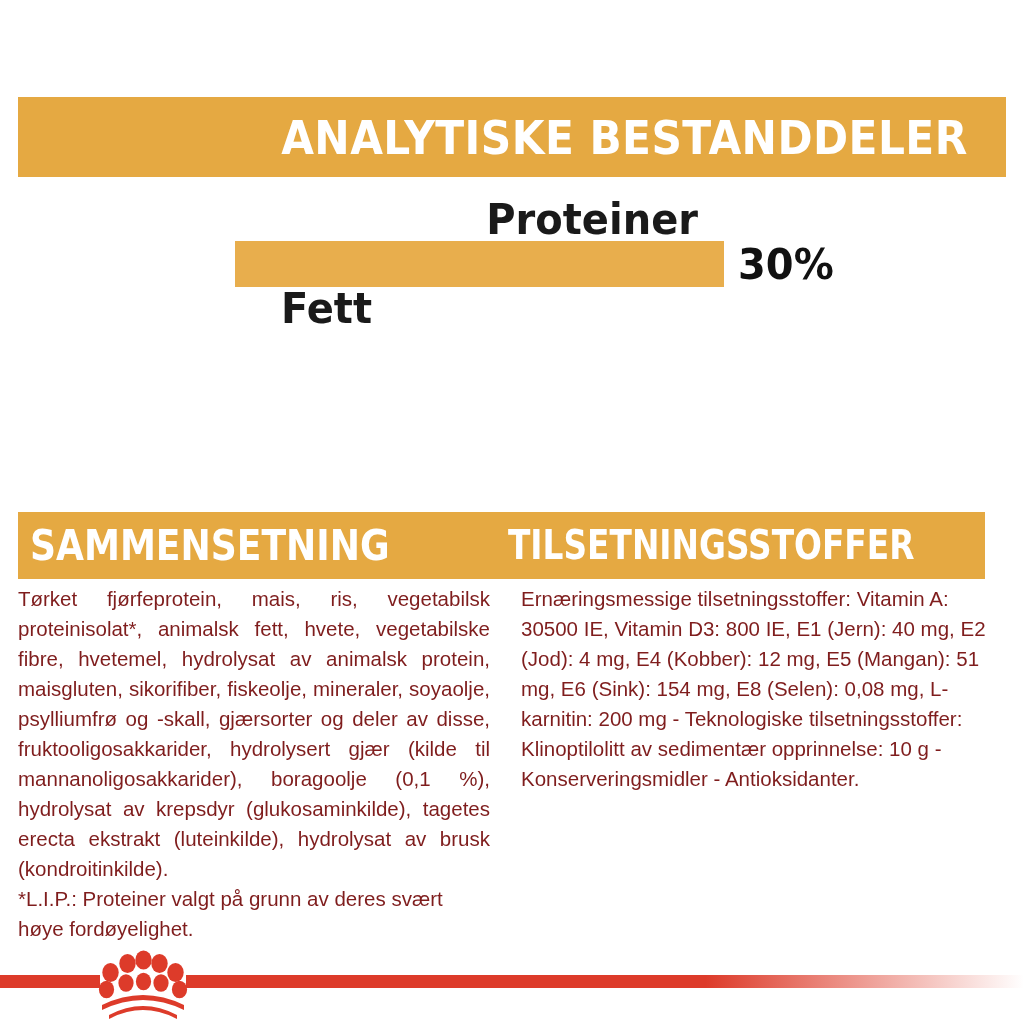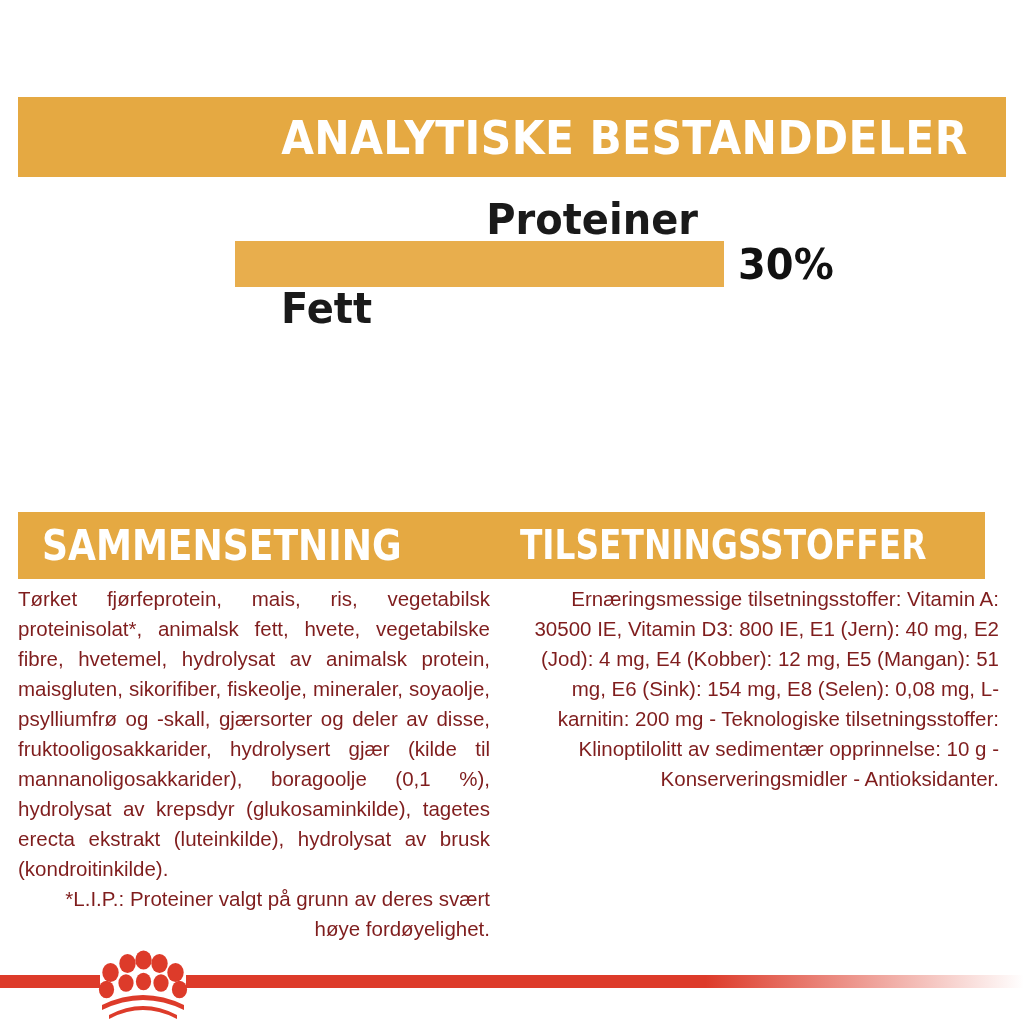--- a/index.html
+++ b/index.html
@@ -82,21 +82,21 @@
     line-height:1;
   }
 
   
   .section-head {
     position:absolute;
     height:67px;
     background:#e5a942;
     display:flex;
     align-items:center;
-    padding-left:24px;
+    padding-left:12px;
     overflow:hidden;
   }
   #composition-head { left:18px; top:512px; width:482px; }
   #additives-head   { left:496px; top:512px; width:489px; }
 
   .section-head .head-text {
     color:#ffffff;
     font-family:"DejaVu Sans", sans-serif;
     font-weight:bold;
     font-size:42px;
@@ -115,21 +115,21 @@
     font-family:Liberation Sans, sans-serif;
     font-size:20.5px;
     line-height:30px;
     color:#7f1d1d;
     text-align:justify;
     text-justify:inter-word;
   }
   #composition-body { left:18px; width:472px; }
   #additives-body   { left:521px; width:478px; }
   .body-col p { text-align:justify; }
-  .body-col p:last-child { text-align:right; }
+  .body-col p:last-child { text-align:left; }
 
   
   #brand-footer {
     position:absolute;
     left:0; top:955px;
     width:1024px; height:69px;
   }
   #rule-left {
     position:absolute;
     left:0; top:20px;

